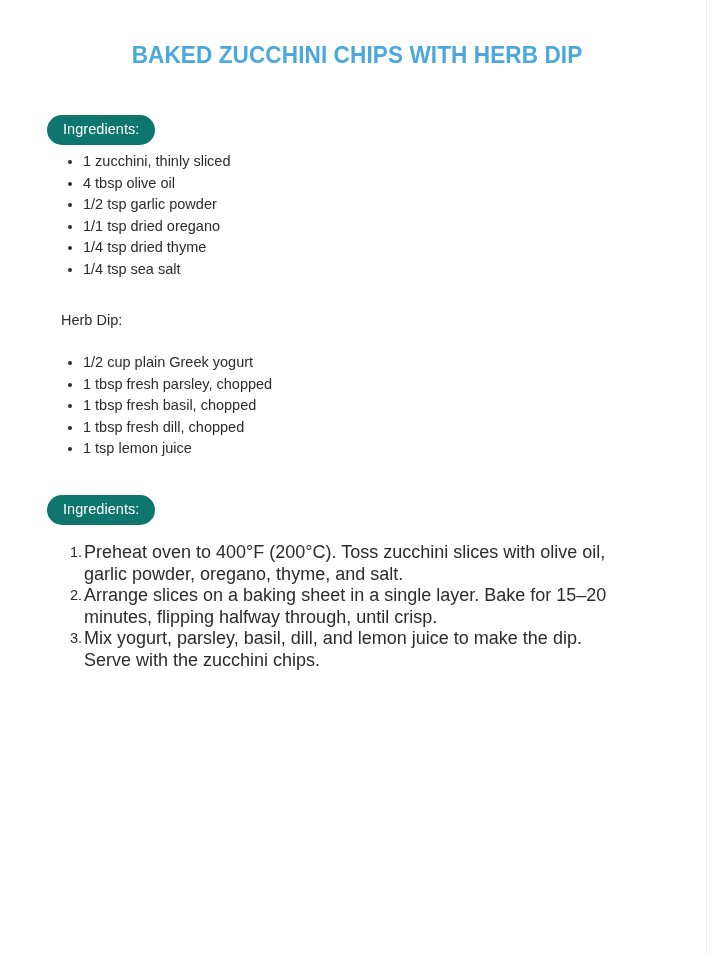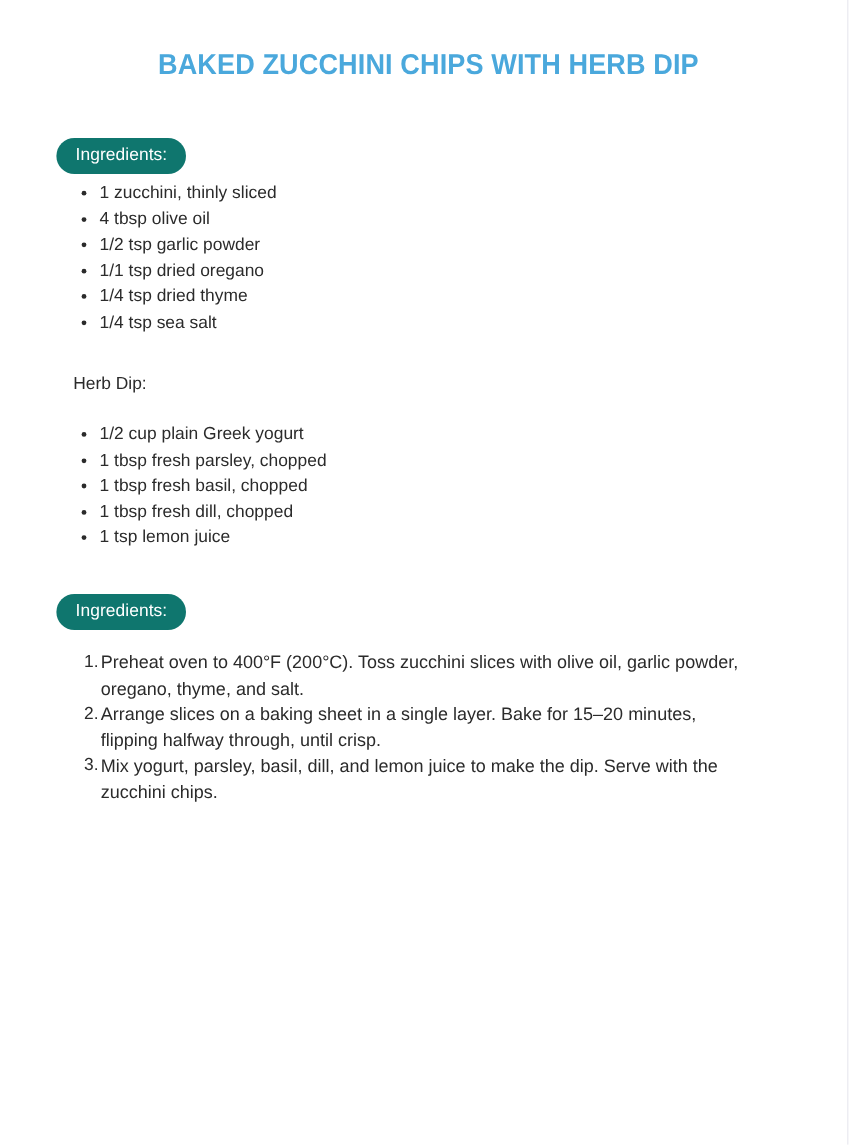--- a/index.html
+++ b/index.html
@@ -129,21 +129,21 @@
     margin: 0;
     padding: 0;
     list-style: none;
     counter-reset: step;
   }
 
   .instruction-list li {
     position: relative;
     counter-increment: step;
     color: #2b2b2b;
-    font-size: 15px;
+    font-size: 18px;
     line-height: 21.5px;
     padding-left: 22px;
     margin: 0 0 0 0;
   }
 
   .instruction-list li::before {
     content: counter(step) ".";
     position: absolute;
     left: 8px;
     top: 0;

